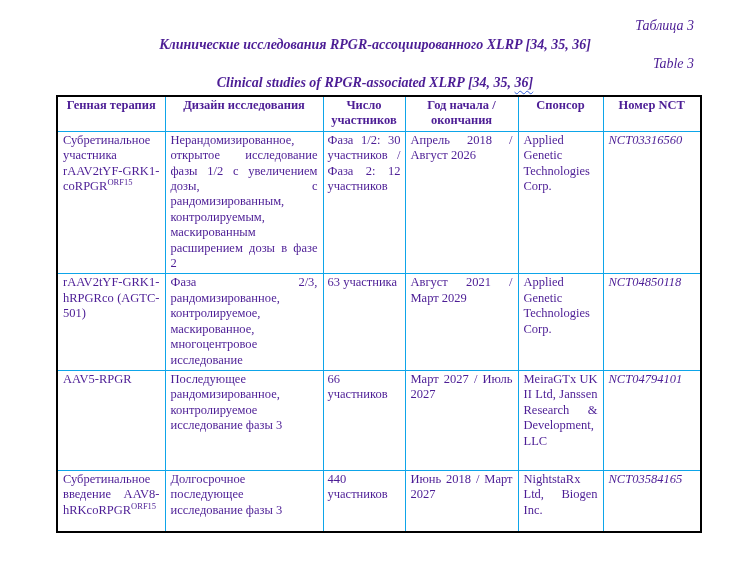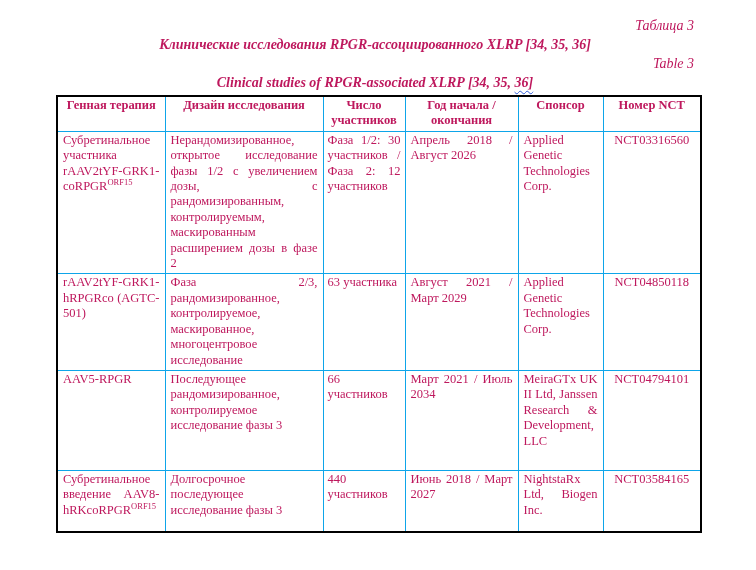--- a/index.html
+++ b/index.html
@@ -1,21 +1,21 @@
 <!DOCTYPE html>
 <html><head>
 <meta charset="utf-8">
 <style>
   html, body { margin: 0; padding: 0; background: #ffffff; }
   .page {
     position: relative;
     width: 756px;
     height: 570px;
     background: #ffffff;
-    color: #be185d;
+    color: #4c1d95;
     font-family: "Liberation Serif", serif;
     overflow: hidden;
   }
   .head-block { margin: 16px 62px 0 56px; }
   .head-line { line-height: 19px; font-size: 14px; font-style: italic; }
   .head-label { text-align: right; font-style: italic; }
   .head-title { text-align: center; font-weight: bold; }
   .wavy {
     text-decoration-line: underline;
     text-decoration-style: wavy;
@@ -35,21 +35,21 @@
     vertical-align: top;
     padding: 1px 5px 2px 5px;
     font-size: 12.5px;
     line-height: 15.4px;
     overflow-wrap: break-word;
     word-wrap: break-word;
   }
   .studies th { font-weight: bold; text-align: center; }
   .studies td { text-align: justify; }
   .studies td.c-participants { padding-left: 4px; padding-right: 4px; }
-  .studies td.c-nct { text-align: center; }
+  .studies td.c-nct { text-align: left; font-style: italic; }
   tr.hdr  { height: 30px; }
   tr.r1   { height: 138px; }
   tr.r2   { height: 90px; }
   tr.r3   { height: 47px; }
   tr.r4   { height: 100px; margin-top: 16px; }
   tr.r5   { height: 62px; }
   sup { font-size: 8.5px; line-height: 0; vertical-align: super; }
 </style>
 </head>
 <body>
@@ -96,21 +96,21 @@
         <td>Фаза 2/3, рандомизированное, контролируемое, маскированное, многоцентровое исследование</td>
         <td class="c-participants">63 участника</td>
         <td>Август 2021 / Март 2029</td>
         <td>Applied Genetic Technologies Corp.</td>
         <td class="c-nct">NCT04850118</td>
       </tr>
       <tr class="r4">
         <td>AAV5-RPGR</td>
         <td>Последующее рандомизированное, контролируемое исследование фазы 3</td>
         <td class="c-participants">66 участников</td>
-        <td>Март 2021 / Июль 2034</td>
+        <td>Март 2027 / Июль 2027</td>
         <td>MeiraGTx UK II Ltd, Janssen Research &amp; Development, LLC</td>
         <td class="c-nct">NCT04794101</td>
       </tr>
       <tr class="r5">
         <td><span>Субретинальное введение AAV8-hRKcoRPGR</span><sup>ORF15</sup></td>
         <td>Долгосрочное последующее исследование фазы 3</td>
         <td class="c-participants">440 участников</td>
         <td>Июнь 2018 / Март 2027</td>
         <td>NightstaRx Ltd, Biogen Inc.</td>
         <td class="c-nct">NCT03584165</td>

